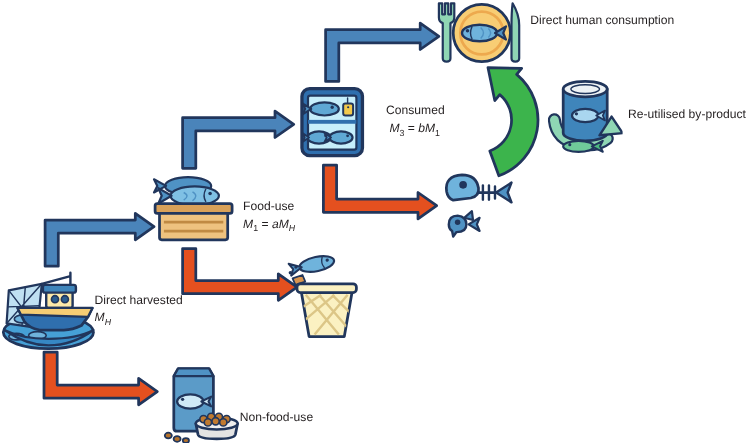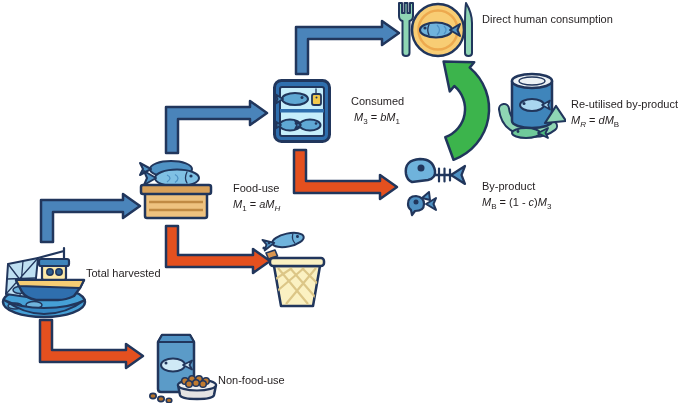--- a/index.html
+++ b/index.html
@@ -183,35 +183,31 @@
     <div>Direct human consumption</div>
   </div>
 
   <div class="label" style="left:351px;top:94px">
     <div>Consumed</div>
     <div class="formula" style="padding-left:3px"><span class="it">M</span><sub>3</sub><span> = </span><span class="it">b</span><span class="it">M</span><sub>1</sub></div>
   </div>
 
   <div class="label" style="left:571px;top:97px">
     <div>Re-utilised by-product</div>
-    <div class="formula"><span class="it">M</span><sub class="it">R</sub><span> = </span><span class="it">d</span><span class="it">M</span><sub>B</sub></div>
-  </div>
-
-  <div class="label" style="left:482px;top:179px">
-    <div>By-product</div>
-    <div class="formula"><span class="it">M</span><sub>B</sub><span> = (1 - </span><span class="it">c</span><span>)</span><span class="it">M</span><sub>3</sub></div>
-  </div>
-
-  <div class="label" style="left:233px;top:181px">
+  </div>
+
+
+  <div class="label" style="left:221px;top:181px">
     <div>Food-use</div>
     <div class="formula"><span class="it">M</span><sub>1</sub><span> = </span><span class="it">a</span><span class="it">M</span><sub class="it">H</sub></div>
   </div>
 
   <div class="label" style="left:86px;top:266px">
-    <div>Total harvested</div>
+    <div>Direct harvested</div>
+    <div class="formula"><span class="it">M</span><sub class="it">H</sub></div>
   </div>
 
 
   <div class="label" style="left:218px;top:373px">
     <div>Non-food-use</div>
   </div>
 
 </div>
 
 </body></html>

